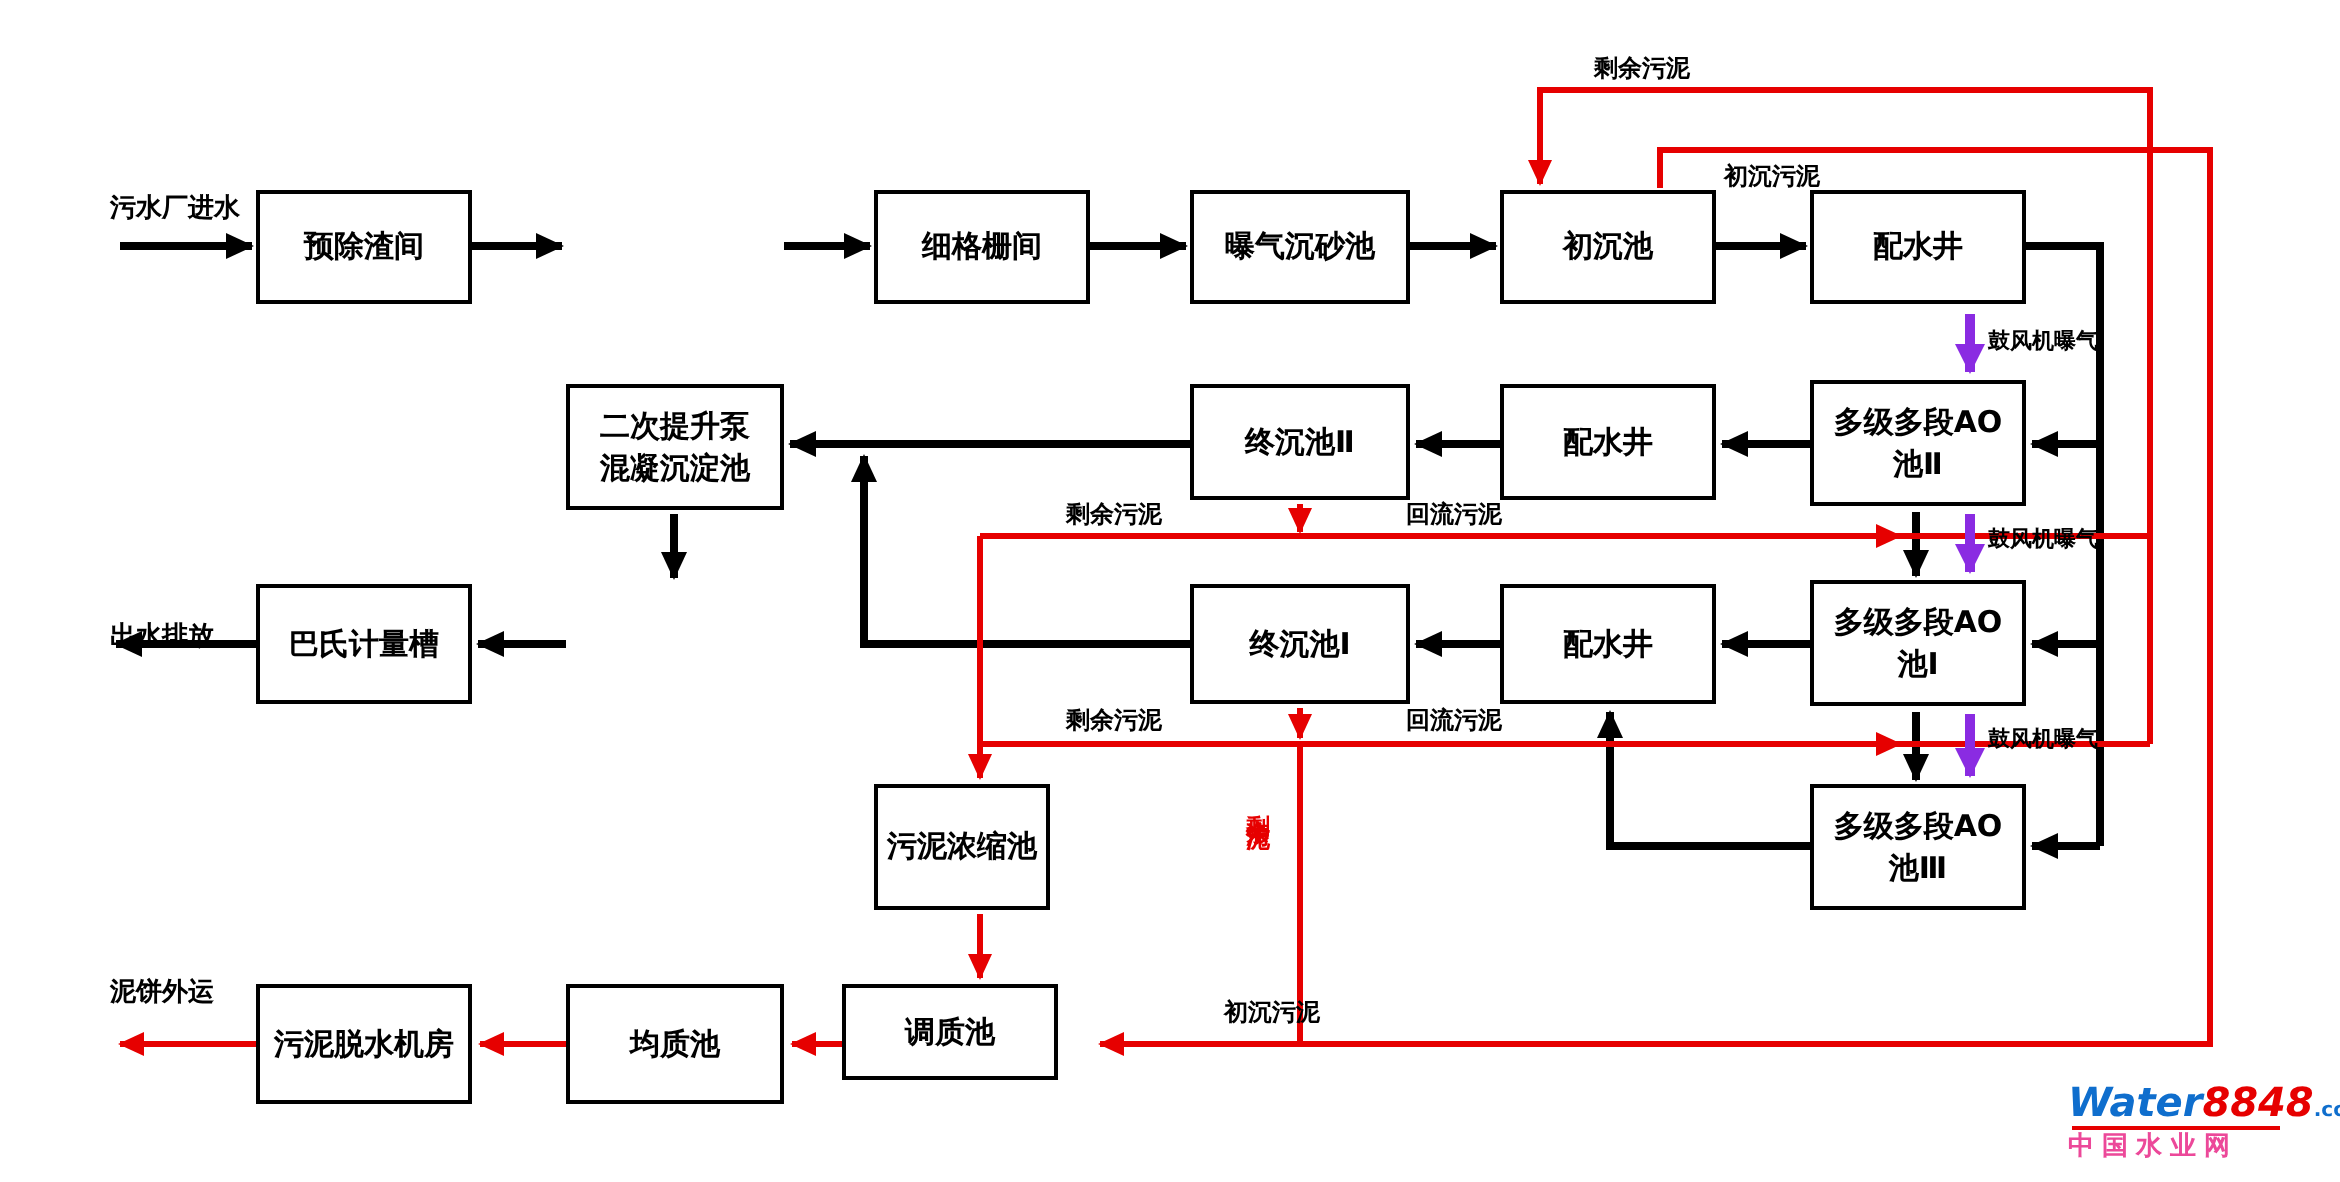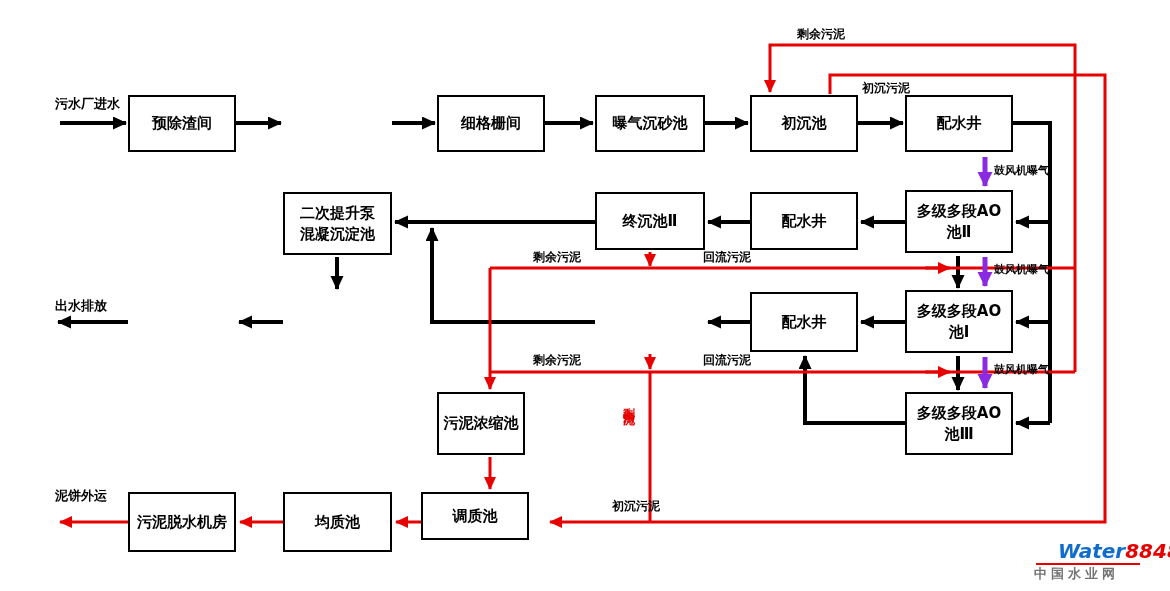--- a/index.html
+++ b/index.html
@@ -7,25 +7,25 @@
          font-family:"DejaVu Sans","Liberation Sans",sans-serif;}
   .layer{position:absolute;left:0;top:0;width:1170px;height:591px;}
   .box{position:absolute;box-sizing:border-box;border:2px solid #000;background:#fff;
        display:flex;align-items:center;justify-content:center;text-align:center;
        font-weight:bold;font-size:15px;line-height:1.35;color:#000;white-space:pre-line;}
   .lbl{position:absolute;font-size:12px;font-weight:bold;color:#000;white-space:nowrap;}
   .lbl.red{color:#e60000;}
   .lbl.vert{writing-mode:vertical-rl;letter-spacing:2px;}
   .logo{position:absolute;left:1034px;top:540px;width:130px;text-align:left;line-height:1.1;}
   .lg1{white-space:nowrap;}
-  .lg-water{color:#0f6ecd;font-weight:bold;font-style:italic;font-size:20px;margin-left:24px;}
+  .lg-water{color:#0f6ecd;font-weight:bold;font-style:italic;font-size:20px;}
   .lg-num{color:#e60000;font-weight:bold;font-style:italic;font-size:20px;}
   .lg-com{color:#0f6ecd;font-weight:bold;font-size:10px;}
   .lg-rule{height:2px;background:#e60000;width:104px;margin:1px 0 2px 2px;}
-  .lg-sub{color:#737373;font-size:13px;font-weight:bold;letter-spacing:4px;white-space:nowrap;}
+  .lg-sub{color:#ec4899;font-size:13px;font-weight:bold;letter-spacing:4px;white-space:nowrap;}
 </style>
 </head>
 <body>
 
 <div class="stage">
 
   <svg class="layer" viewBox="0 0 1170 591">
     <defs>
       <marker id="ab" markerWidth="15" markerHeight="14" refX="13" refY="6.5" orient="auto" markerUnits="userSpaceOnUse">
         <path d="M0,0 L14,6.5 L0,13 Z" fill="#000000"></path>
@@ -93,34 +93,36 @@
   <div class="box" style="left:750px;top:95px;width:108px;height:57px">初沉池</div>
   <div class="box" style="left:905px;top:95px;width:108px;height:57px">配水井</div>
 
   <div class="box" style="left:283px;top:192px;width:109px;height:63px">二次提升泵
 混凝沉淀池</div>
   <div class="box" style="left:595px;top:192px;width:110px;height:58px">终沉池Ⅱ</div>
   <div class="box" style="left:750px;top:192px;width:108px;height:58px">配水井</div>
   <div class="box" style="left:905px;top:190px;width:108px;height:63px">多级多段AO
 池Ⅱ</div>
 
+  <div class="box" style="left:128px;top:292px;width:108px;height:60px">巴氏计量槽</div>
+  <div class="box" style="left:595px;top:292px;width:110px;height:60px">终沉池Ⅰ</div>
   <div class="box" style="left:750px;top:292px;width:108px;height:60px">配水井</div>
   <div class="box" style="left:905px;top:290px;width:108px;height:63px">多级多段AO
 池Ⅰ</div>
 
   <div class="box" style="left:437px;top:392px;width:88px;height:63px">污泥浓缩池</div>
   <div class="box" style="left:905px;top:392px;width:108px;height:63px">多级多段AO
 池Ⅲ</div>
 
   <div class="box" style="left:283px;top:492px;width:109px;height:60px">均质池</div>
   <div class="box" style="left:128px;top:492px;width:108px;height:60px">污泥脱水机房</div>
   <div class="box" style="left:421px;top:492px;width:108px;height:48px">调质池</div>
 
   <div class="lbl" style="left:55px;top:95px;font-size:13px">污水厂进水</div>
-  <div class="lbl" style="left:55px;top:297px;font-size:13px">出水排放</div>
+  <div class="lbl" style="left:55px;top:309px;font-size:13px">出水排放</div>
   <div class="lbl" style="left:55px;top:487px;font-size:13px">泥饼外运</div>
 
   <div class="lbl" style="left:797px;top:26px">剩余污泥</div>
   <div class="lbl" style="left:862px;top:80px">初沉污泥</div>
 
   <div class="lbl" style="left:533px;top:249px">剩余污泥</div>
   <div class="lbl" style="left:703px;top:249px">回流污泥</div>
   <div class="lbl" style="left:533px;top:352px">剩余污泥</div>
   <div class="lbl" style="left:703px;top:352px">回流污泥</div>
 

